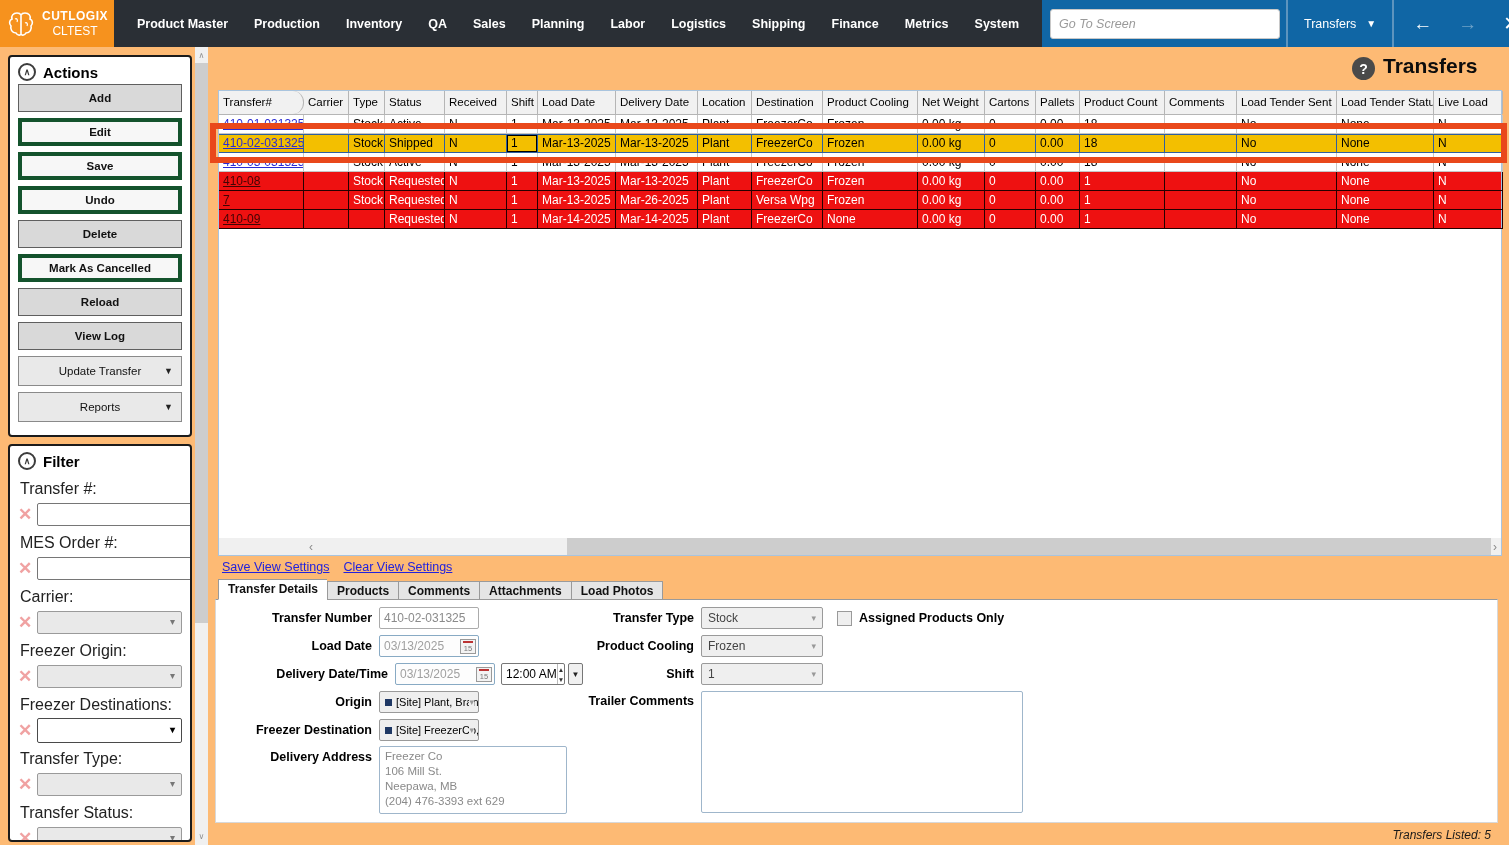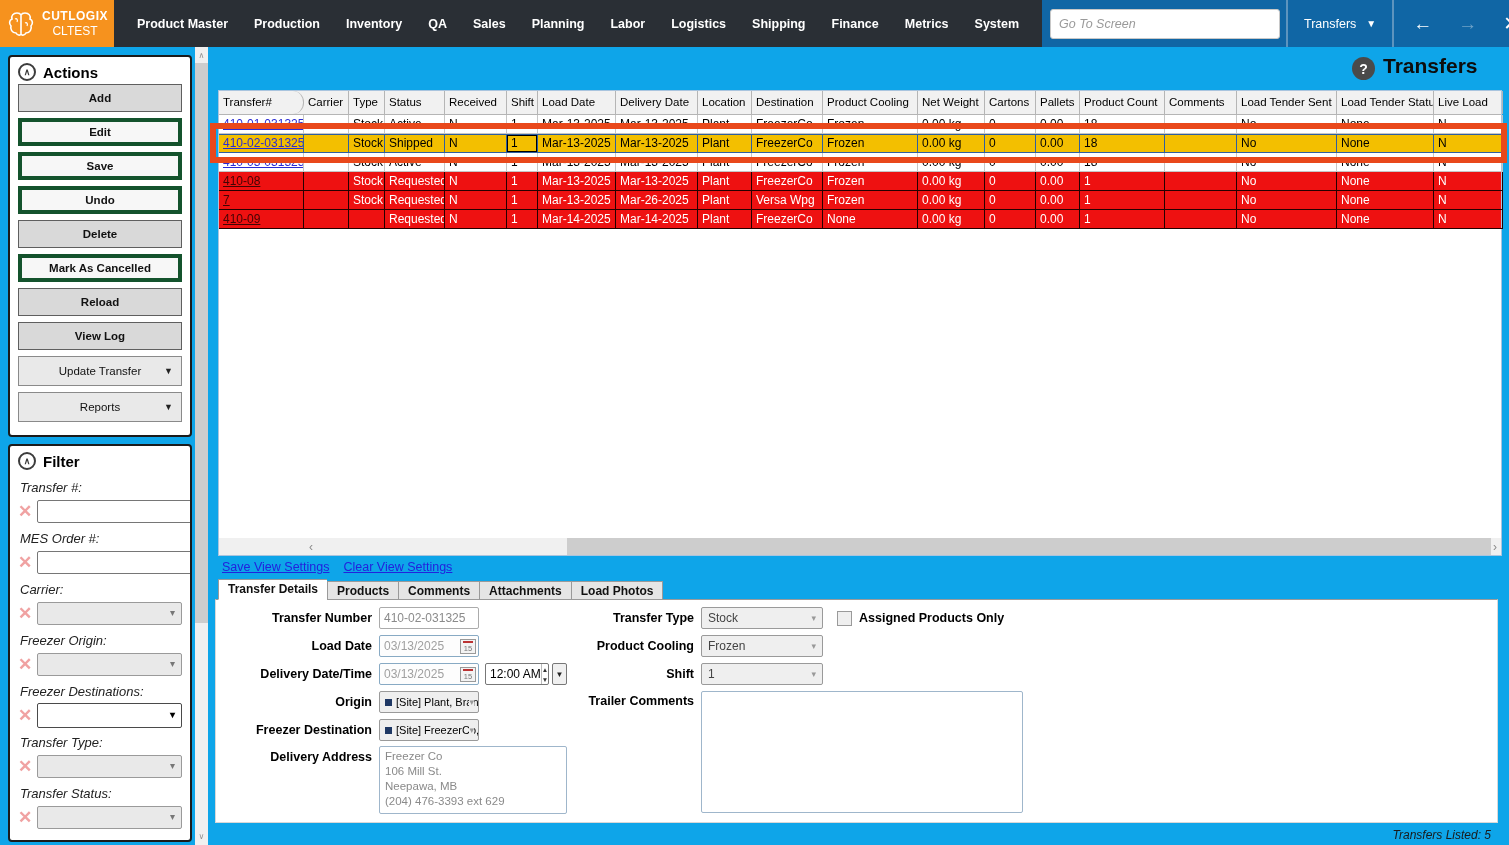--- a/index.html
+++ b/index.html
@@ -1,18 +1,18 @@
 <!DOCTYPE html>
 <html><head>
 <meta charset="utf-8">
 <style>
   * { margin:0; padding:0; box-sizing:border-box; }
   html,body { width:1509px; height:845px; overflow:hidden; background:#fff;
     font-family:"Liberation Sans", sans-serif; }
-  .screen { position:relative; width:1509px; height:845px; background:#0ea5e9; }
+  .screen { position:relative; width:1509px; height:845px; background:#fdba74; }
 
   
   .topbar { position:absolute; left:0; top:0; width:1509px; height:47px; display:flex; background:#2a2f35; }
   .brand { width:118px; height:47px; background:#f6921e; display:flex; align-items:center; gap:6px; padding:0 6px; }
   .brand-texts { color:#fff; text-align:center; flex:1; }
   .brand-name { font-weight:bold; font-size:12px; letter-spacing:.5px; }
   .brand-env { font-size:12px; margin-top:1px; }
   .mainmenu { flex:1; display:flex; align-items:center; padding:0 10px; }
   .mitem { color:#fff; font-weight:bold; font-size:12.5px; padding:0 13px; white-space:nowrap; cursor:pointer; }
   .bluebar { width:556px; height:47px; background:#1066a5; display:flex; align-items:center; }
@@ -33,21 +33,21 @@
   .panel-title { font-weight:bold; font-size:15px; color:#000; }
   .actions-panel { top:55px; height:382px; }
   .abtn { display:flex; align-items:center; justify-content:center; width:calc(100% - 16px); height:28px;
     margin:0 8px 6px 8px; font-weight:bold; font-size:11.5px; color:#111; cursor:pointer; position:relative; }
   .abtn.dark { background:#d9d9d9; border:1px solid #5f5f5f; }
   .abtn.light { background:#f7f7f7; border:4px solid #14532d; }
   .abtn.drop { height:30px; font-weight:normal; font-size:11.5px; background:#e9e9e9; border:1px solid #8a8a8a; }
   .abtn.drop .dcaret { position:absolute; right:8px; font-size:9px; color:#222; }
 
   .filter-panel { top:444px; height:398px; overflow:hidden; }
-  .ffield-label { font-size:13px; color:#222; margin:7px 10px 4px 10px;font-style:italic; }
+  .ffield-label { font-size:16px; color:#222; margin:7px 10px 4px 10px; }
   .ffield-row { display:flex; align-items:center; gap:5px; margin:0 8px 4px 8px; height:25px; }
   .clear-x { color:#f0a2a2; font-size:17px; font-weight:bold; line-height:1; cursor:pointer; flex:none; }
   .finput { flex:1; height:23px; border:1px solid #767676; border-radius:2px; font-size:12px; padding:0 4px; background:#fff; }
   .fselect { flex:1; height:23px; border:1px solid #9a9a9a; border-radius:2px; background:#e9e9e9;
     position:relative; cursor:pointer; }
   .fselect .vcaret { position:absolute; right:6px; top:4px; font-size:10px; color:#777; }
   .fcombo { flex:1; height:25px; border:1px solid #4a4a4a; border-radius:2px; background:#fff; position:relative; cursor:pointer; }
   .fcombo .vcaret { position:absolute; right:6px; top:5px; font-size:10px; color:#000; font-weight:bold; }
 
   
@@ -454,21 +454,21 @@
     </div>
 
     <div class="frow" style="left:8px; top:35px;">
       <span class="flabel l-left">Load Date</span>
       <div class="dinput">
         <span class="dtext">03/13/2025</span>
         <span class="calicon">15</span>
       </div>
     </div>
 
-    <div class="frow" style="left:8px; top:63px;">
+    <div class="frow" style="left:24px; top:63px;">
       <span class="flabel l-left">Delivery Date/Time</span>
       <div class="dinput">
         <span class="dtext">03/13/2025</span>
         <span class="calicon">15</span>
       </div>
       <div class="timebox">
         <span class="ttext">12:00 AM</span>
         <span class="spin">
           <span>▲</span>
           <span>▼</span>

